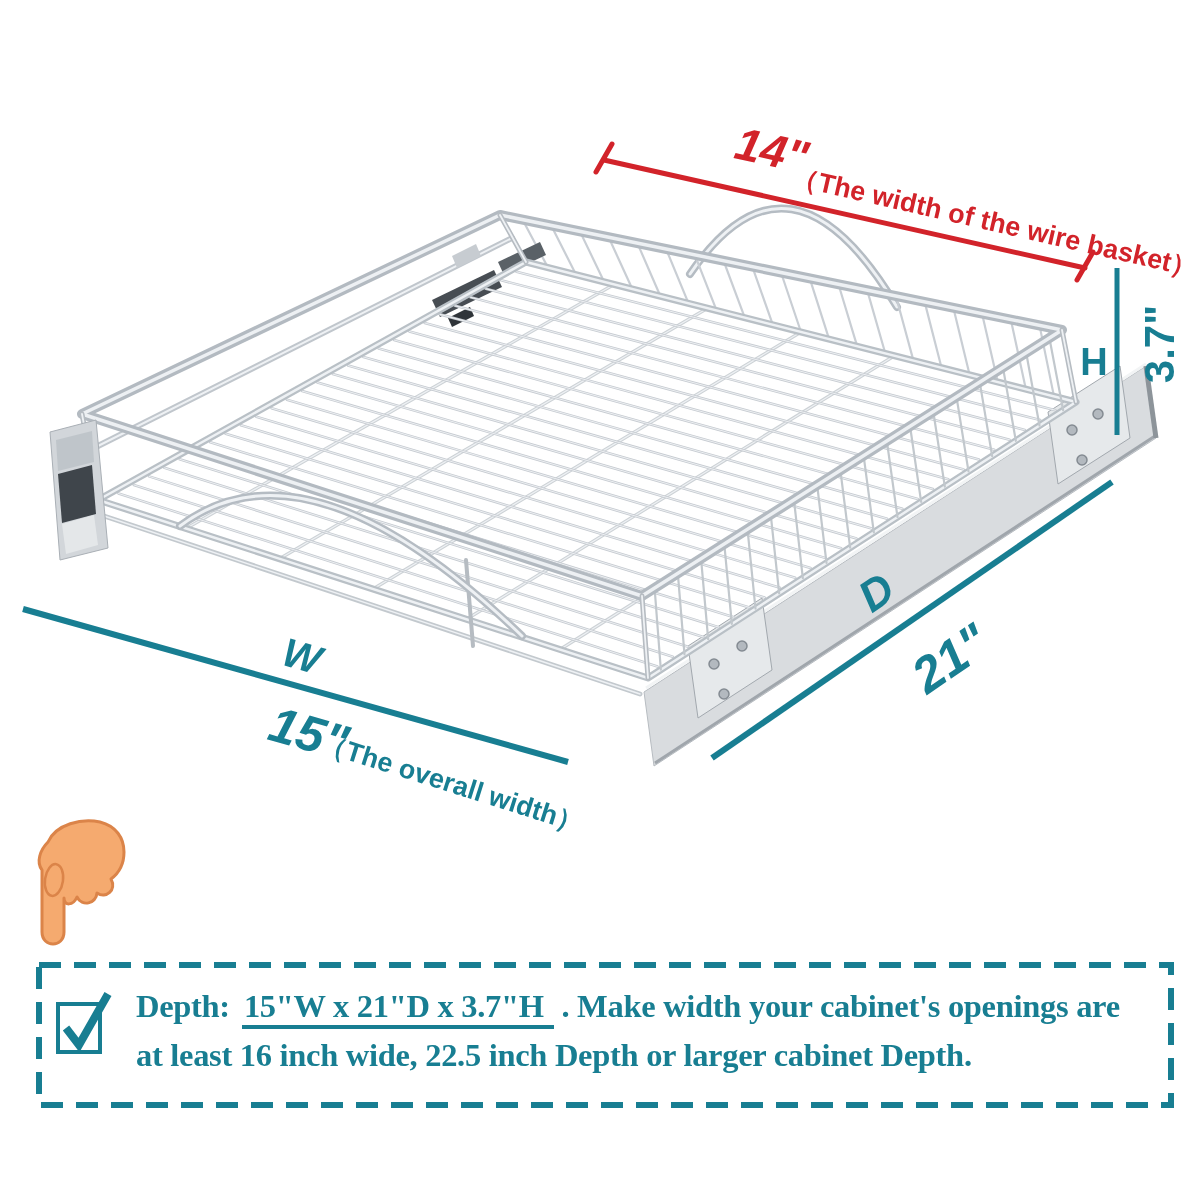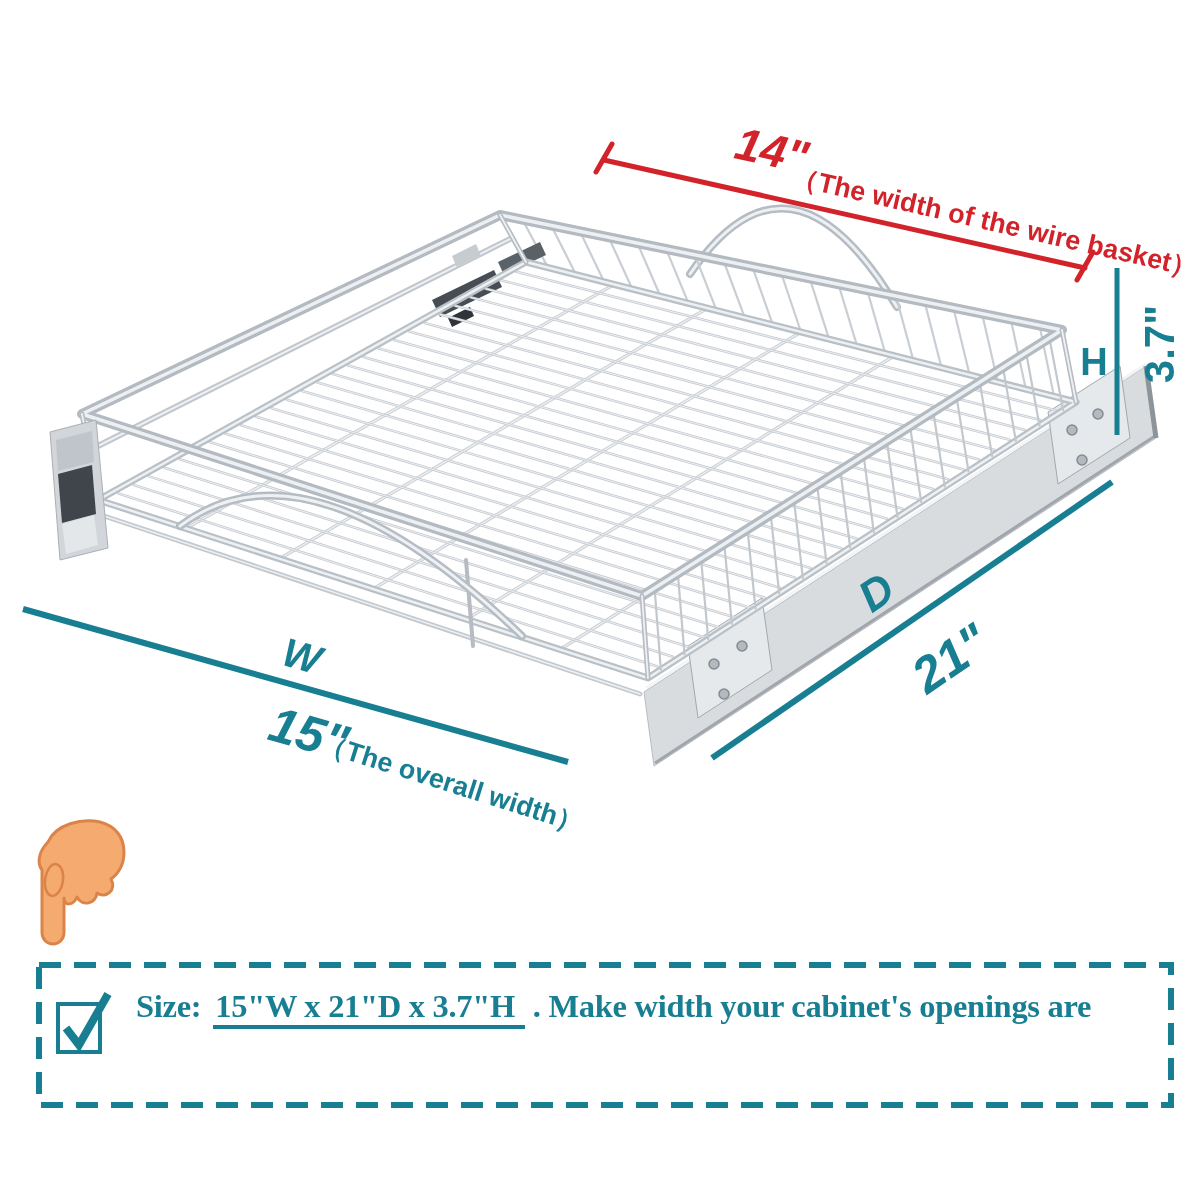--- a/index.html
+++ b/index.html
@@ -247,16 +247,17 @@
     <svg width="1138" height="146">
       <rect x="3" y="3" width="1132" height="140" fill="none" stroke="#187E92" stroke-width="6" stroke-dasharray="22 13"></rect>
     </svg>
     <div class="checkbox-wrap">
       <svg width="70" height="72" style="overflow:visible">
         <rect x="6" y="20" width="42" height="48" fill="#ffffff" stroke="#187E92" stroke-width="4"></rect>
         <path d="M 14,44 L 27,61 L 56,10" fill="none" stroke="#187E92" stroke-width="8" stroke-linejoin="miter"></path>
       </svg>
     </div>
     <div class="size-text">
-      <div><span>Size:</span><span class="dims">15"W x 21"D x 3.7"H</span><span> . Make width your cabinet's openings are</span></div>
+      <div><span>Depth:</span><span class="dims">15"W x 21"D x 3.7"H</span><span> . Make width your cabinet's openings are</span></div>
+      <div>at least 16 inch wide, 22.5 inch Depth or larger cabinet Depth.</div>
     </div>
   </div>
 </div>
 
 </body></html>

